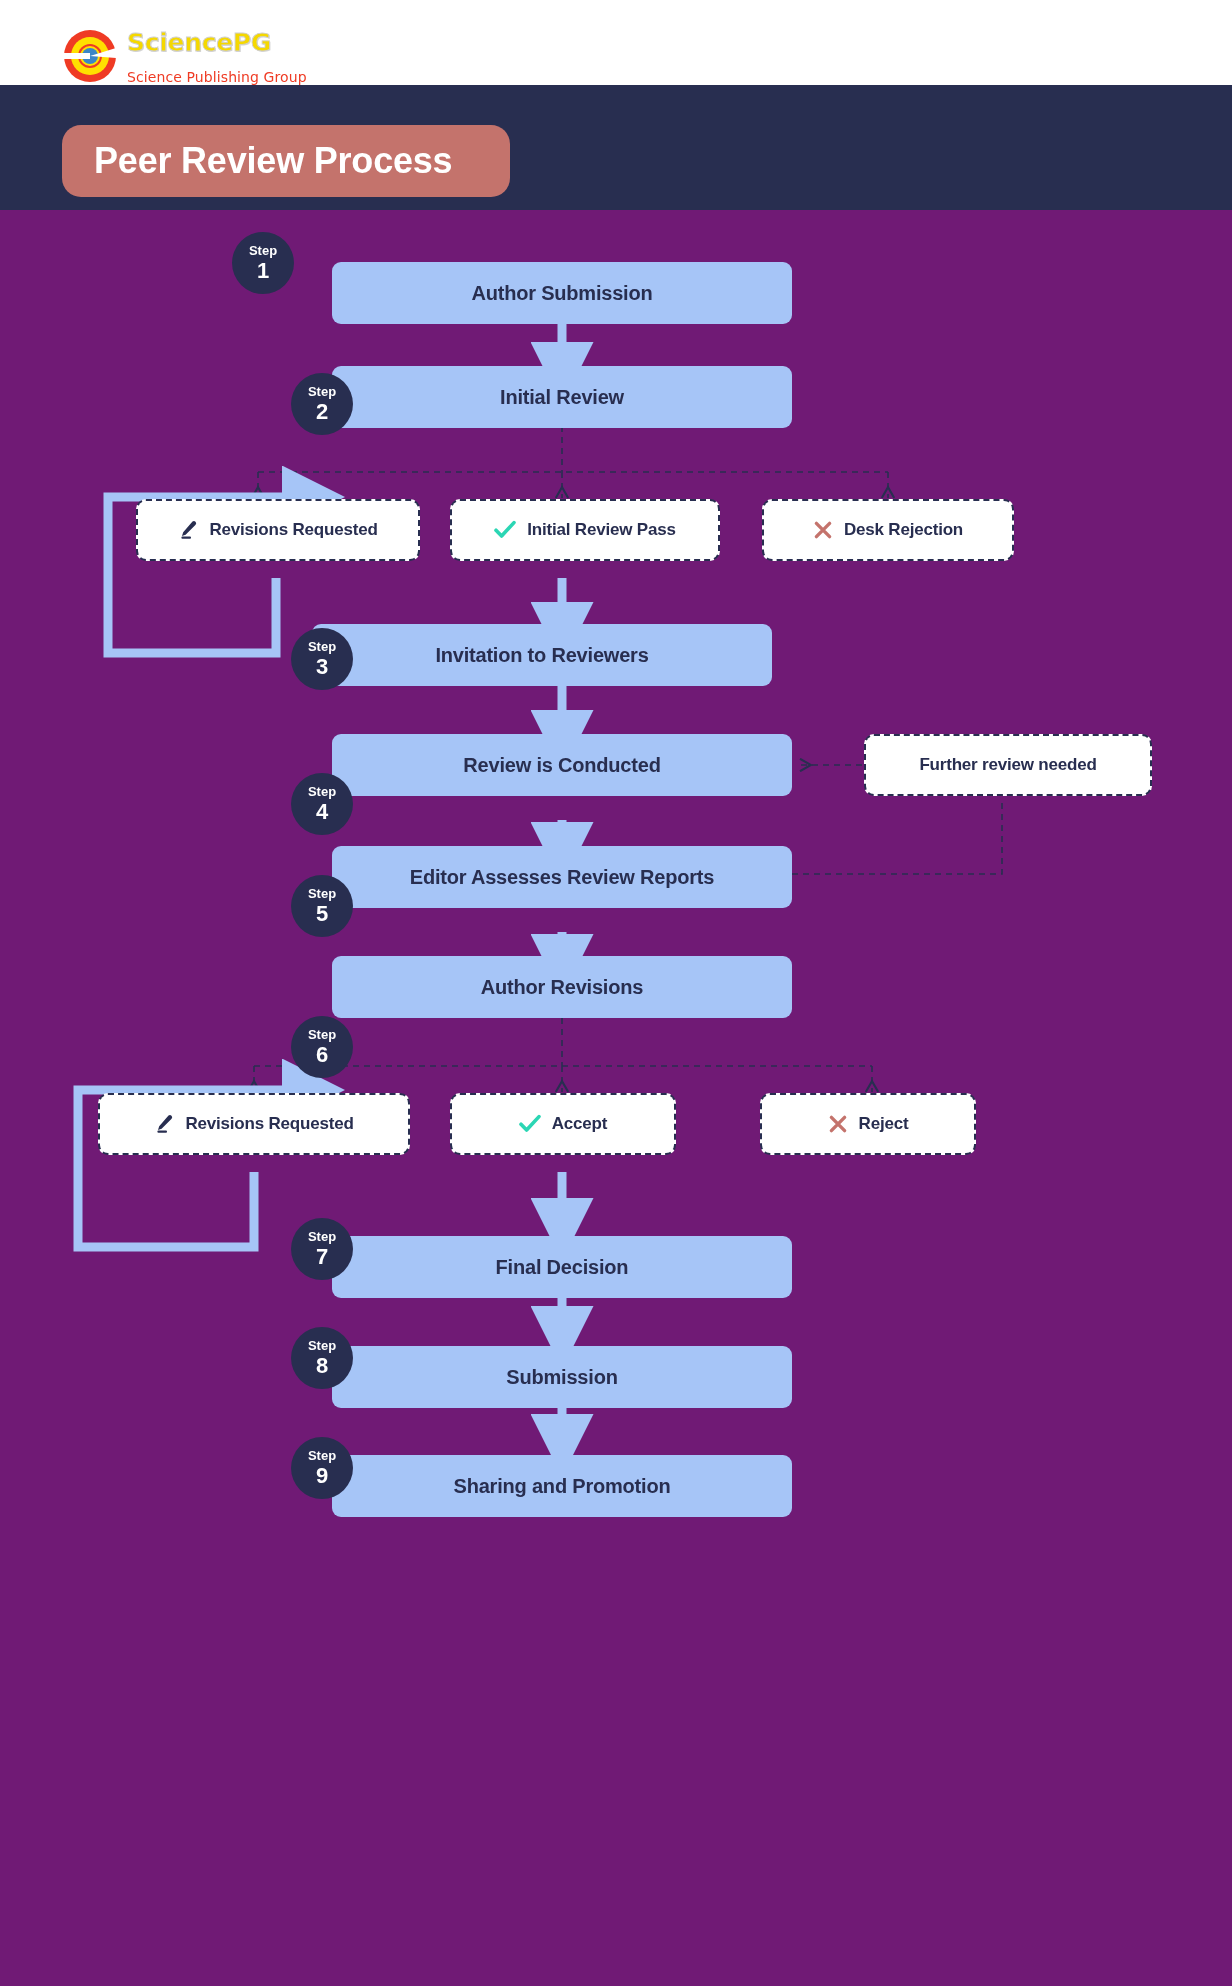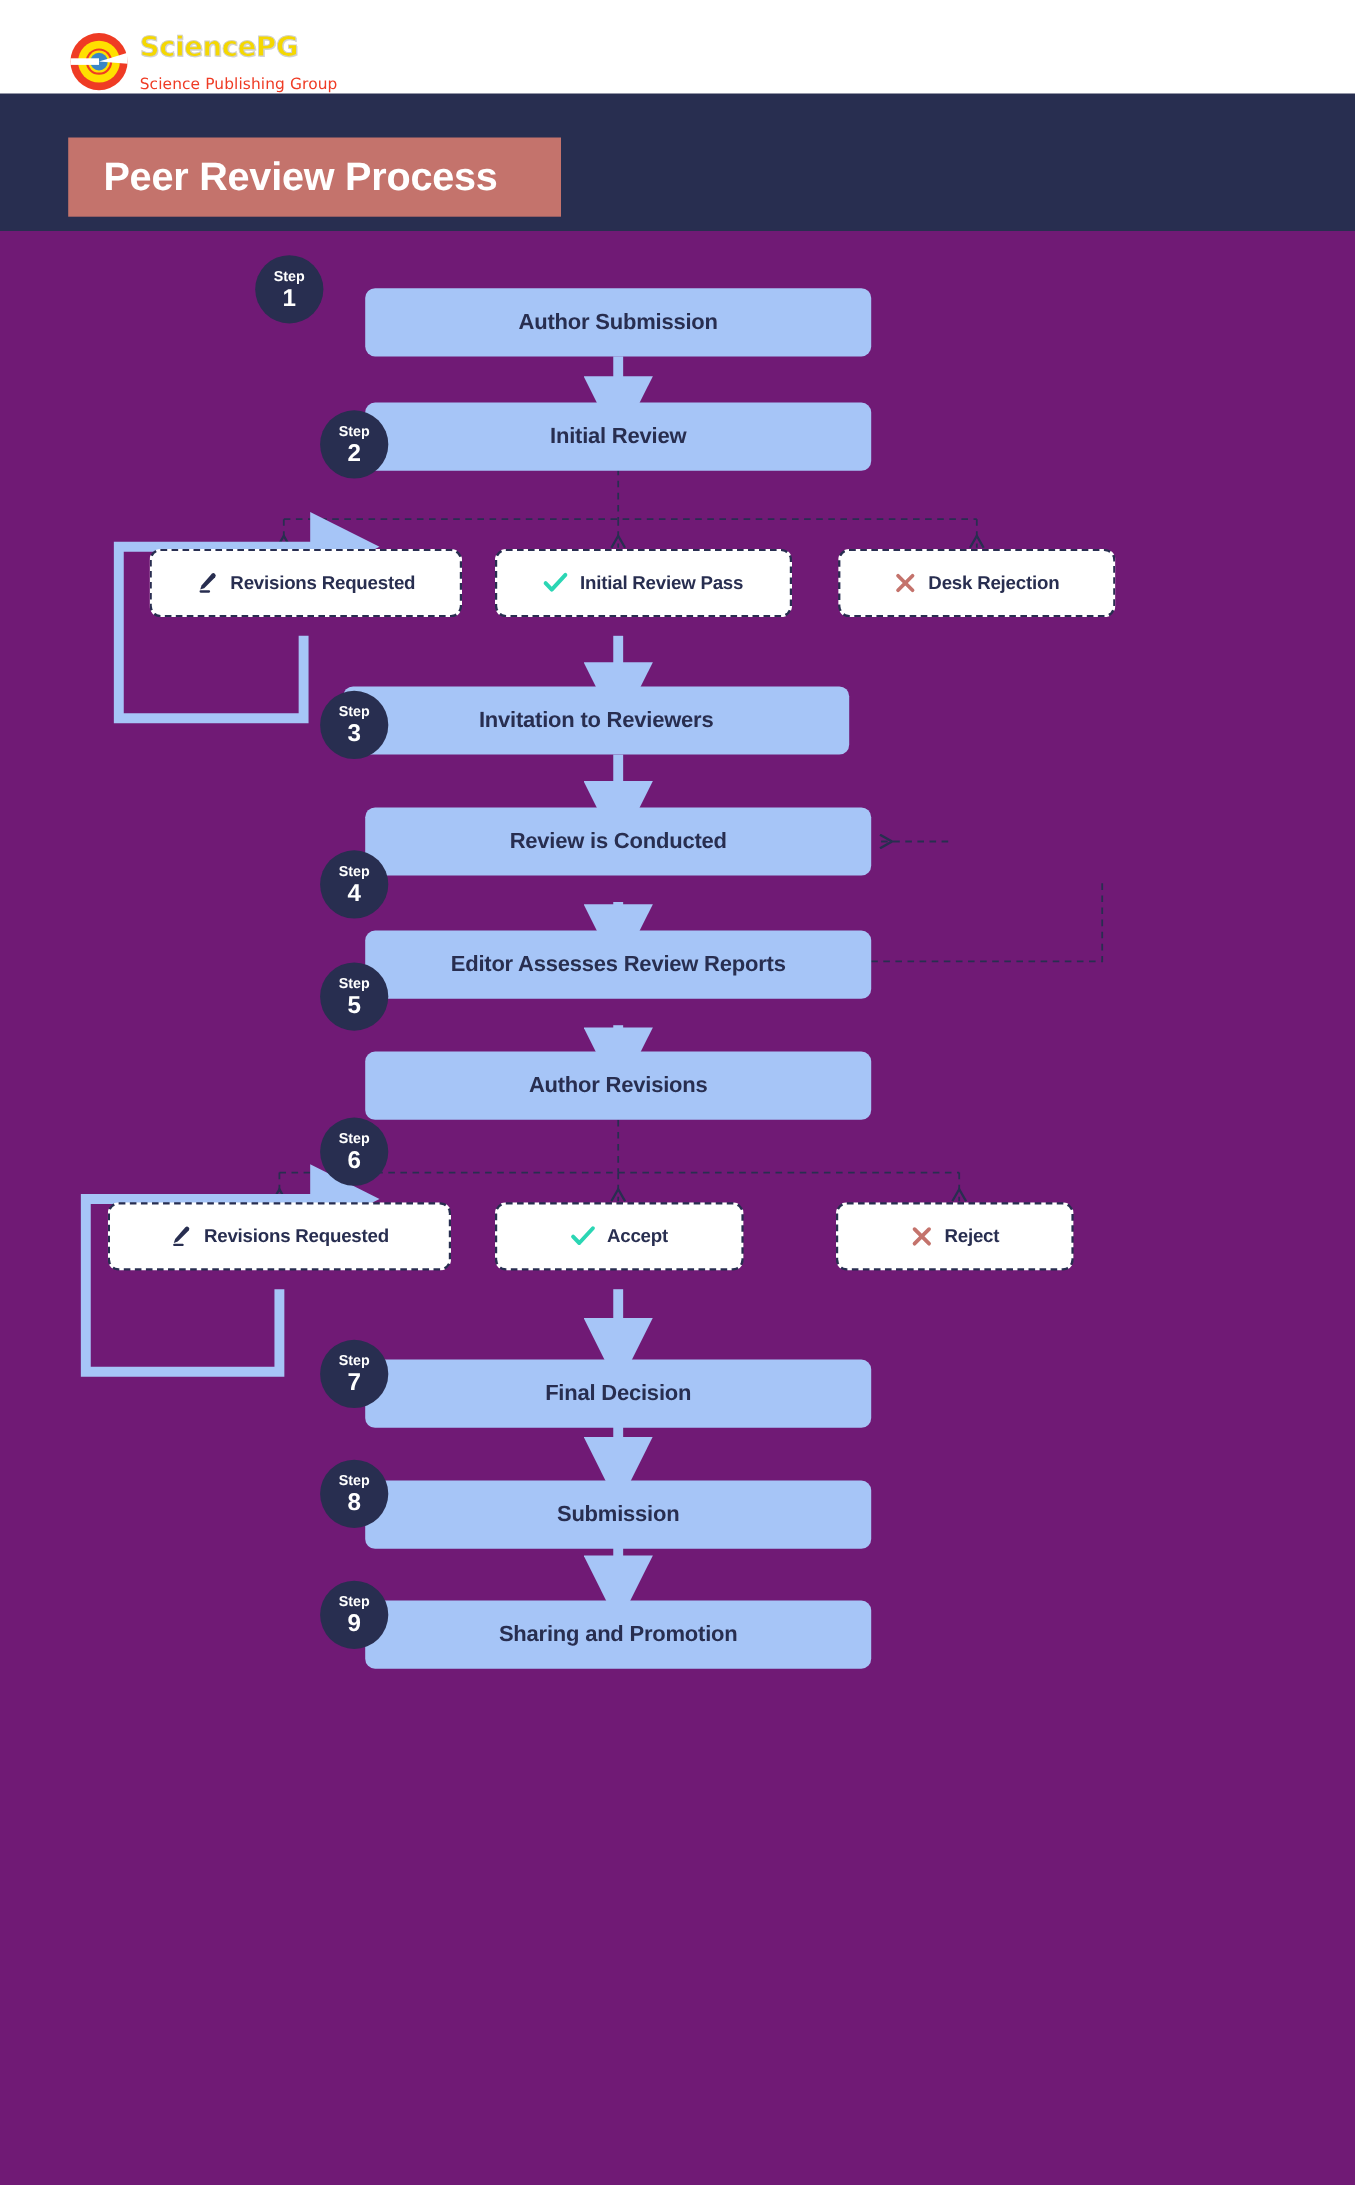--- a/index.html
+++ b/index.html
@@ -34,21 +34,21 @@
 
   
   .header-band{
     position:absolute; left:0; top:85px; width:1232px; height:125px;
     background:#282e50;
   }
   .title-plate{
     position:absolute; left:62px; top:125px;
     width:448px; height:72px;
     background:#c4736c;
-    display:flex; align-items:center;
+    display:flex; align-items:center;border-radius:19px;
   }
   .title-plate h1{
     margin-left:32px;
     font-size:36px; font-weight:bold; color:#ffffff;
     letter-spacing:-0.2px;
     font-family:"Liberation Sans", sans-serif;
   }
 
   
   .canvas{
@@ -229,20 +229,23 @@
   </div>
 
   <div class="step-badge" style="left:291px; top:563px;">
     <span class="lbl">Step</span>
     <span class="num">4</span>
   </div>
   <div class="step-box" style="left:332px; top:524px; width:460px;">
     <span>Review is Conducted</span>
   </div>
 
+  <div class="dec-box plain" style="left:864px; top:524px; width:288px;">
+    <span>Further review needed</span>
+  </div>
 
   <div class="step-badge" style="left:291px; top:665px;">
     <span class="lbl">Step</span>
     <span class="num">5</span>
   </div>
   <div class="step-box" style="left:332px; top:636px; width:460px;">
     <span>Editor Assesses Review Reports</span>
   </div>
 
   <div class="step-badge" style="left:291px; top:806px;">

